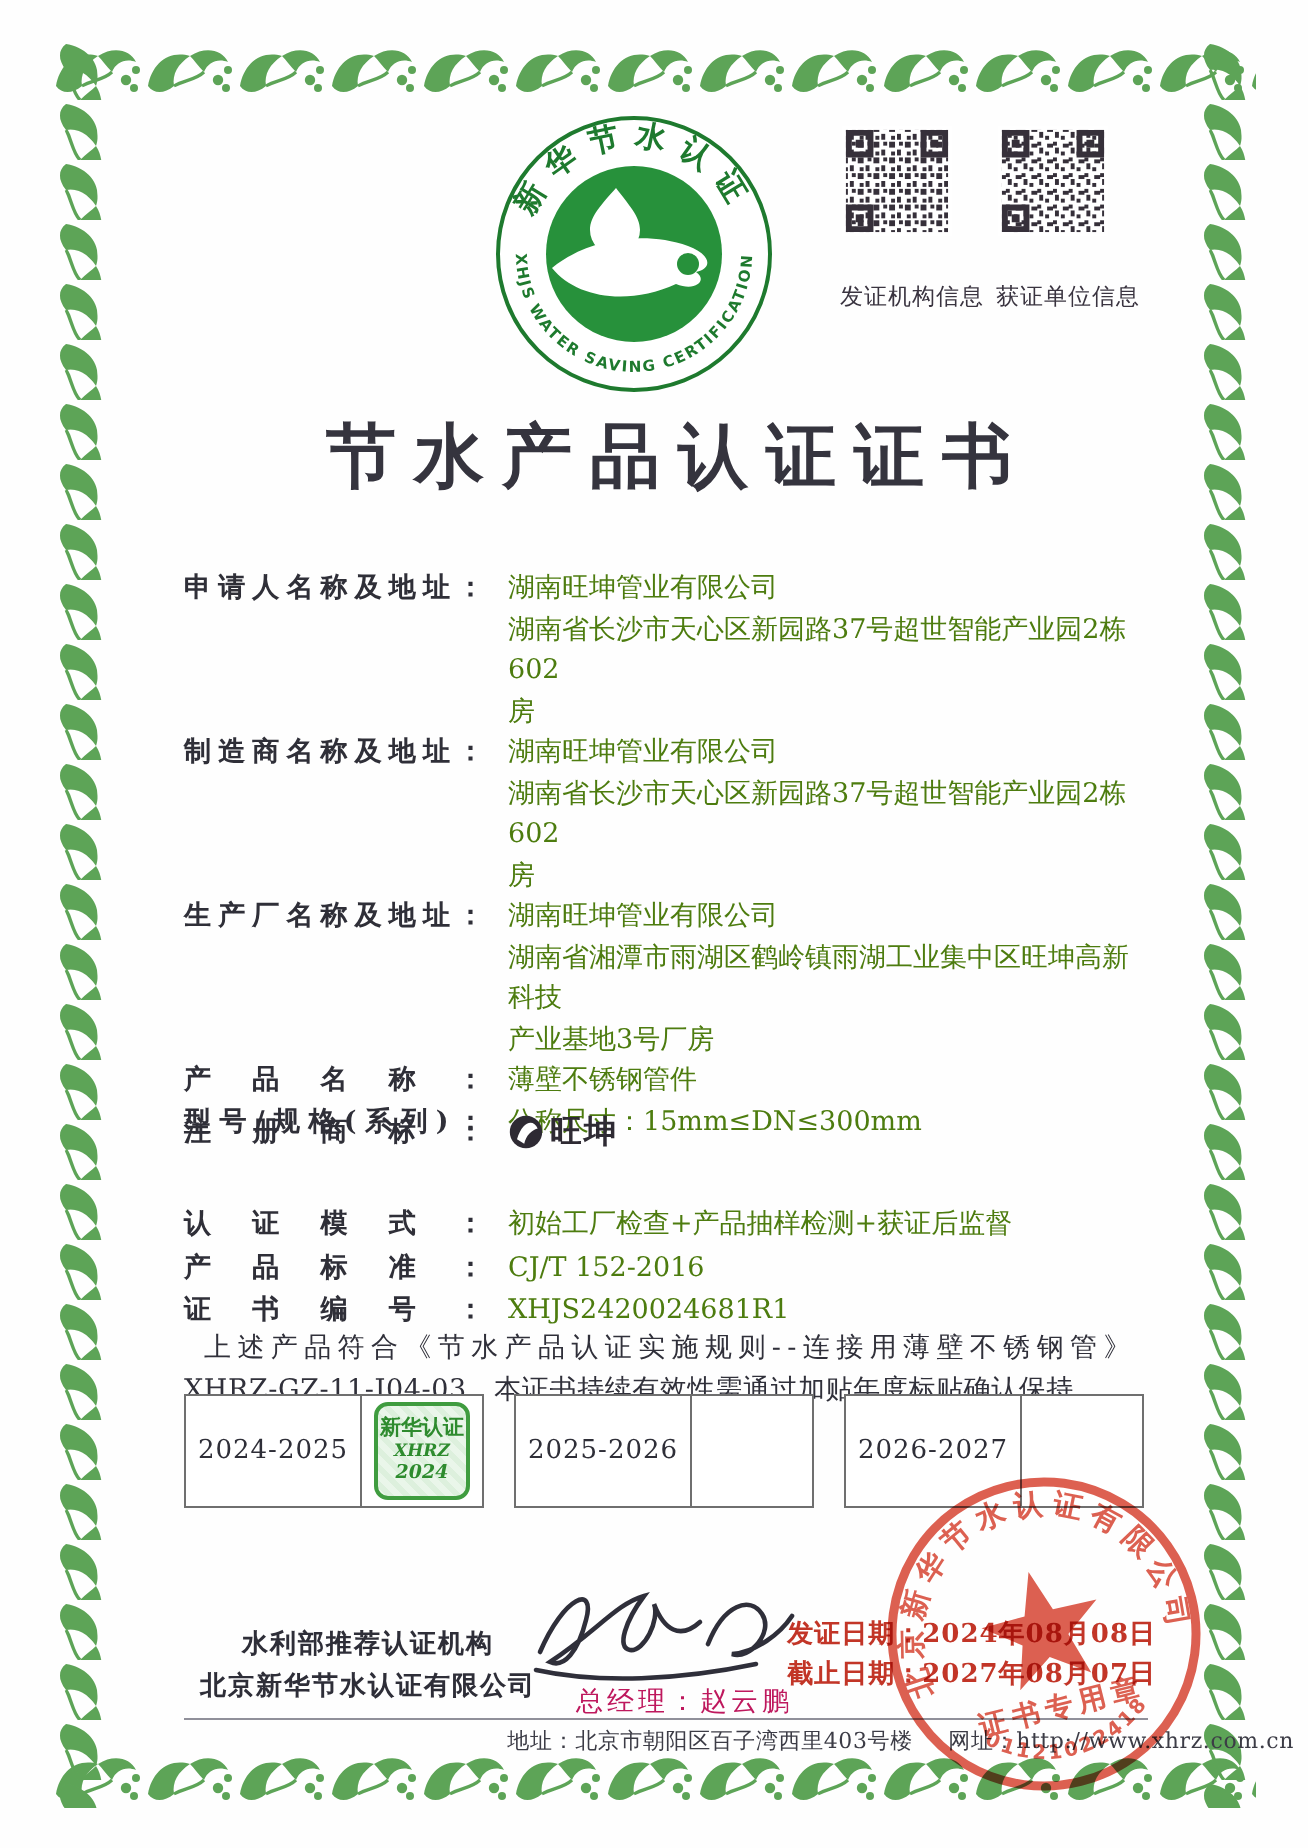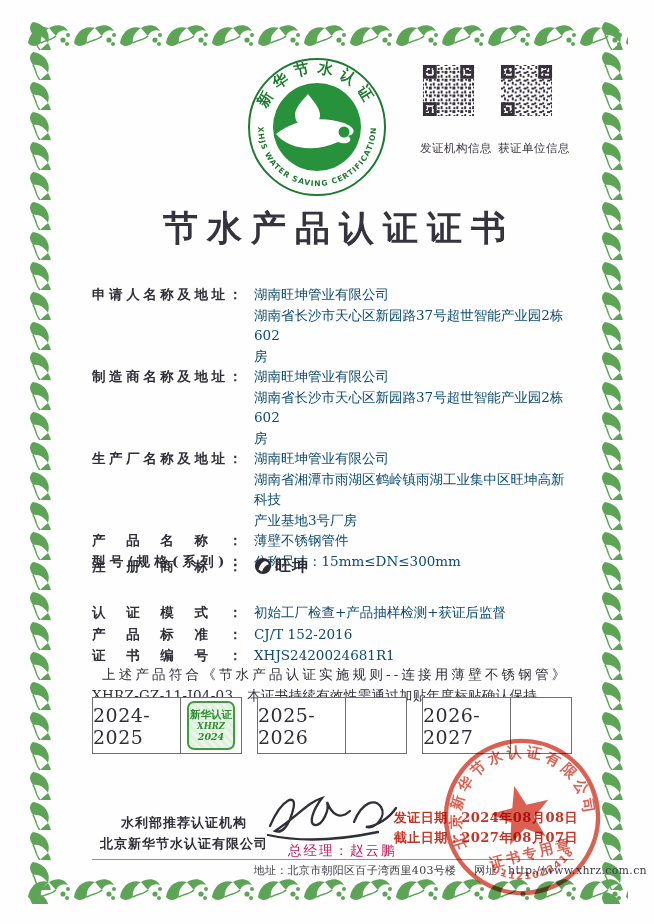--- a/index.html
+++ b/index.html
@@ -26,42 +26,42 @@
     font-size:35px; font-weight:bold; letter-spacing:9px; color:#35343e;
   }
 
   .block { position:absolute; left:92px; width:480px; font-size:13.5px; }
   .block-info { top:284px; }
   .row { display:flex; line-height:20.5px; }
   .f-label {
     width:150px; flex:0 0 150px; font-weight:600; color:#2f2f38;
     text-align-last:justify; text-align:justify;
   }
-  .f-value { flex:1; padding-left:12px; color:#0c4a6e; }
+  .f-value { flex:1; padding-left:12px; color:#4d7c0f; }
   .f-value div { line-height:20.5px; }
 
   .block-tm { top:556px; }
   .tm-value { display:flex; align-items:center; gap:3px; padding-left:12px;
     font-family:"DejaVu Sans","Liberation Sans",sans-serif; font-weight:bold;
     font-size:16px; color:#2e2a33; letter-spacing:1px; }
 
   .block-cert { top:602px; }
   .block-cert .row { line-height:21.5px; }
 
   .block-stmt { top:664px; color:#30303a; }
   .stmt-1 { letter-spacing:3.2px; padding-left:10px; line-height:21px; white-space:nowrap; }
   .stmt-2 { line-height:21px; letter-spacing:0.3px; }
 
   .block-years { top:697px; display:flex; justify-content:space-between; }
   .yr-group { display:flex; }
   .yr-cell {
     height:57px; border:1px solid #6f6f6f; display:flex;
     align-items:center; justify-content:center; background:#fff;
   }
-  .yr-range { width:89px; font-size:19px; letter-spacing:0.5px; color:#2f2f38; }
+  .yr-range { width:89px; font-size:13px; letter-spacing:0.5px; color:#2f2f38; }
   .yr-slot { width:62px; margin-left:-1px; }
   .sticker {
     width:48px; height:49px; border:2px solid #3f9c3f; border-radius:7px;
     background:repeating-linear-gradient(45deg,#eaf6ea 0 3px,#ddf0dd 3px 6px);
     display:flex; flex-direction:column; align-items:center; justify-content:center;
     color:#2e8b2e; line-height:1.25;
   }
   .stk-1 { font-size:10.5px; font-weight:bold; letter-spacing:0; }
   .stk-2 { font-size:8.5px; font-weight:bold; font-style:italic; }
   .stk-3 { font-size:9.5px; font-weight:bold; font-style:italic; }

